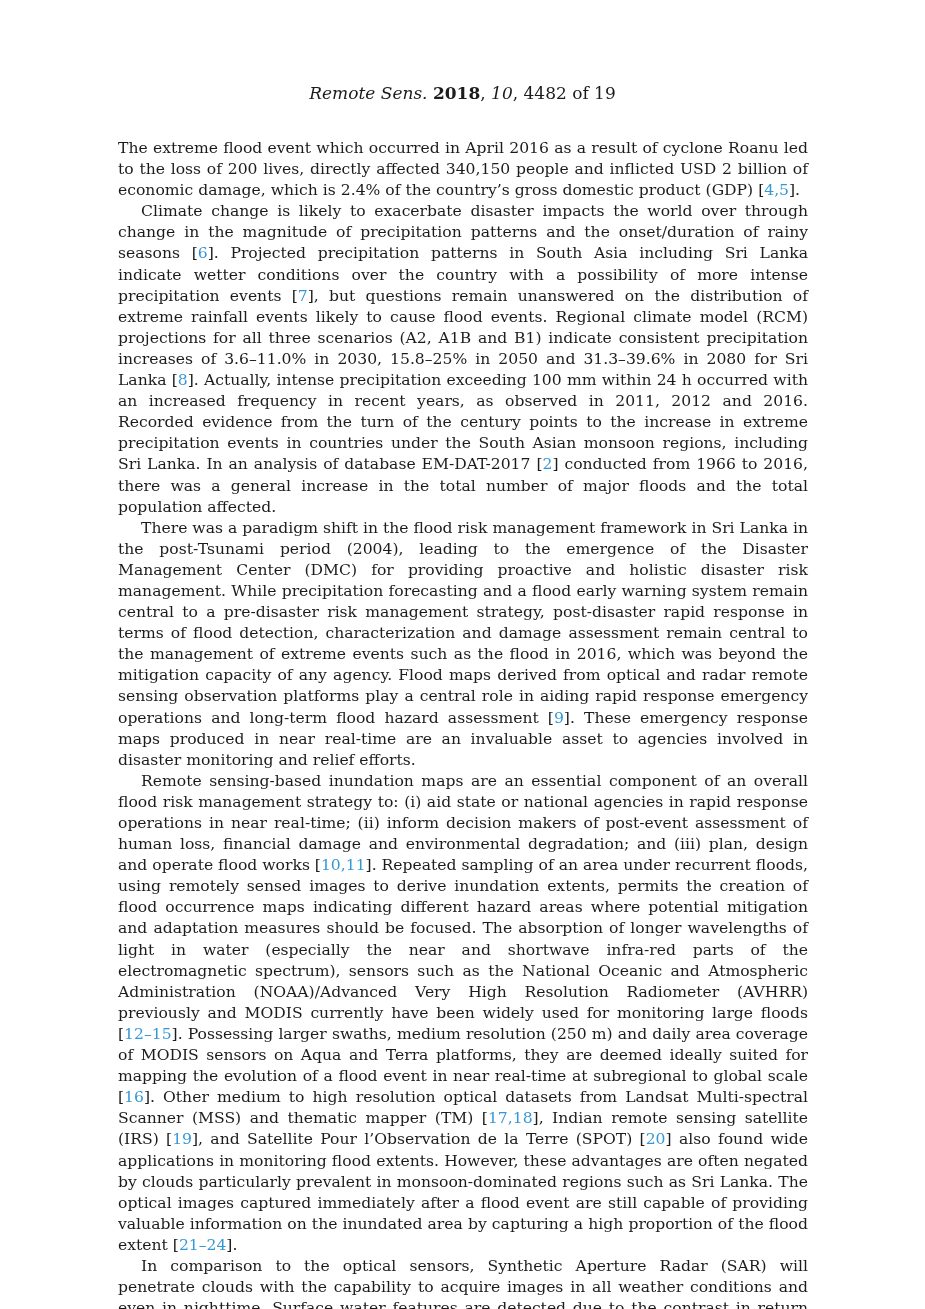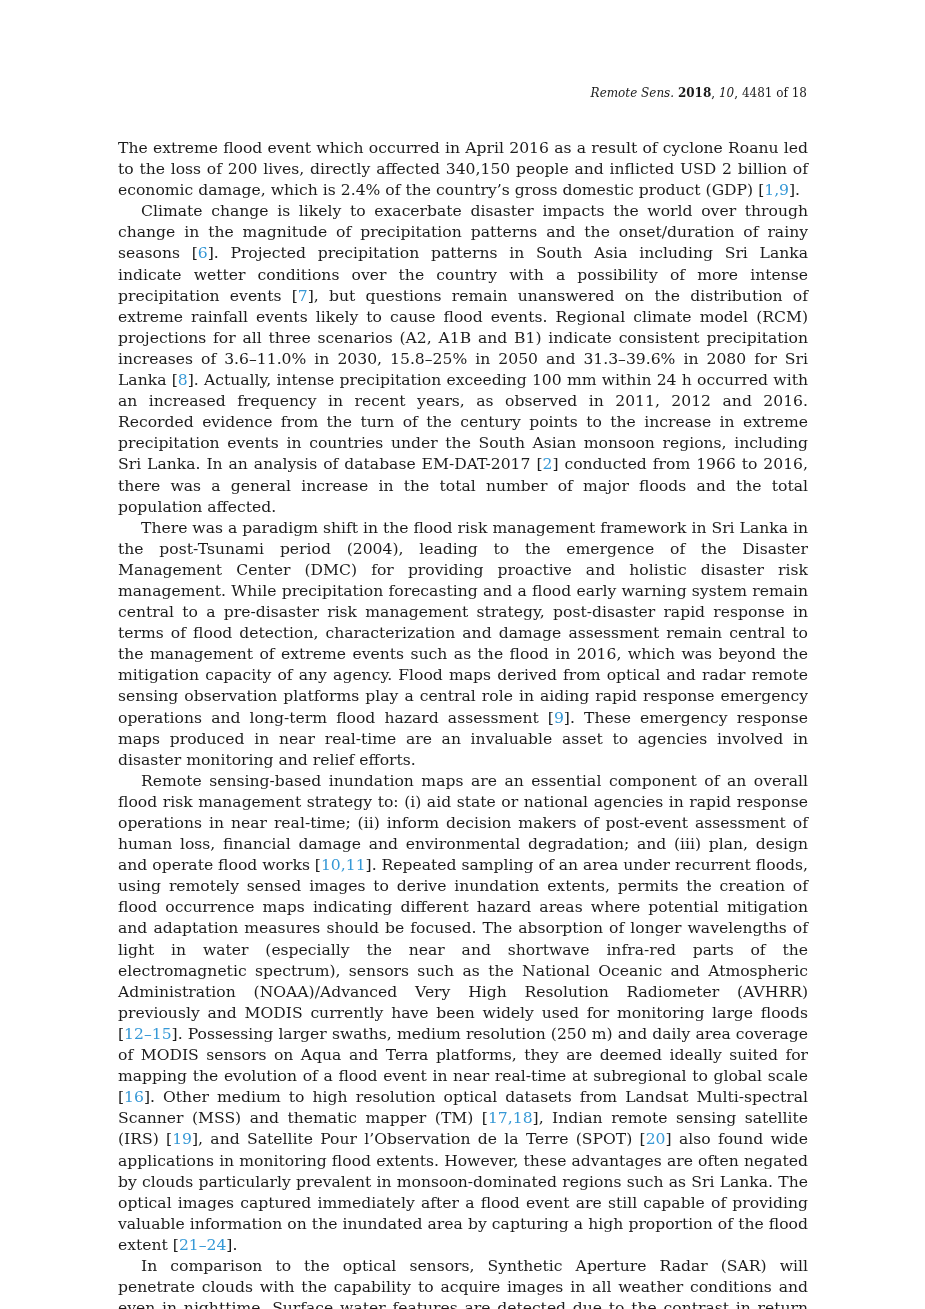--- a/index.html
+++ b/index.html
@@ -13,22 +13,22 @@
     font-family: "DejaVu Serif", "Liberation Serif", serif;
     color: var(--text-color);
     overflow: hidden;
   }
   .running-head {
     position: absolute;
     top: 85px;
     left: 118px;
     width: 689px;
     display: flex;
-    justify-content: flex-end;
-    font-size: 12px;
+    justify-content: center;
+    font-size: 17px;
     line-height: 17px;
   }
   .running-head-left { white-space: nowrap; }
   .running-head-right { white-space: nowrap; }
   .article-body {
     position: absolute;
     top: 138px;
     left: 118px;
     width: 690px;
     font-size: 15.6px;
@@ -40,22 +40,22 @@
   .italic { font-style: italic; }
   .bold { font-weight: bold; }
   .cite { color: var(--link-color); cursor: pointer; }
 </style>
 </head>
 <body>
 
 <div class="page">
   <div class="running-head">
     <div class="running-head-left"><span class="italic">Remote Sens. </span><span class="bold">2018</span><span>, </span><span class="italic">10</span><span>, 448</span></div>
-    <div class="running-head-right">1 of 18</div>
+    <div class="running-head-right">2 of 19</div>
   </div>
   <div class="article-body">
-      <p class="para"><span>The extreme flood event which occurred in April 2016 as a result of cyclone Roanu led to the loss of 200 lives, directly affected 340,150 people and inflicted USD 2 billion of economic damage, which is 2.4% of the country’s gross domestic product (GDP) [</span><span class="cite">1,9</span><span>].</span></p>
+      <p class="para"><span>The extreme flood event which occurred in April 2016 as a result of cyclone Roanu led to the loss of 200 lives, directly affected 340,150 people and inflicted USD 2 billion of economic damage, which is 2.4% of the country’s gross domestic product (GDP) [</span><span class="cite">4,5</span><span>].</span></p>
       <p class="para indent"><span>Climate change is likely to exacerbate disaster impacts the world over through change in the magnitude of precipitation patterns and the onset/duration of rainy seasons [</span><span class="cite">6</span><span>]. Projected precipitation patterns in South Asia including Sri Lanka indicate wetter conditions over the country with a possibility of more intense precipitation events [</span><span class="cite">7</span><span>], but questions remain unanswered on the distribution of extreme rainfall events likely to cause flood events. Regional climate model (RCM) projections for all three scenarios (A2, A1B and B1) indicate consistent precipitation increases of 3.6–11.0% in 2030, 15.8–25% in 2050 and 31.3–39.6% in 2080 for Sri Lanka [</span><span class="cite">8</span><span>]. Actually, intense precipitation exceeding 100 mm within 24 h occurred with an increased frequency in recent years, as observed in 2011, 2012 and 2016. Recorded evidence from the turn of the century points to the increase in extreme precipitation events in countries under the South Asian monsoon regions, including Sri Lanka. In an analysis of database EM-DAT-2017 [</span><span class="cite">2</span><span>] conducted from 1966 to 2016, there was a general increase in the total number of major floods and the total population affected.</span></p>
       <p class="para indent"><span>There was a paradigm shift in the flood risk management framework in Sri Lanka in the post-Tsunami period (2004), leading to the emergence of the Disaster Management Center (DMC) for providing proactive and holistic disaster risk management. While precipitation forecasting and a flood early warning system remain central to a pre-disaster risk management strategy, post-disaster rapid response in terms of flood detection, characterization and damage assessment remain central to the management of extreme events such as the flood in 2016, which was beyond the mitigation capacity of any agency. Flood maps derived from optical and radar remote sensing observation platforms play a central role in aiding rapid response emergency operations and long-term flood hazard assessment [</span><span class="cite">9</span><span>]. These emergency response maps produced in near real-time are an invaluable asset to agencies involved in disaster monitoring and relief efforts.</span></p>
       <p class="para indent"><span>Remote sensing-based inundation maps are an essential component of an overall flood risk management strategy to: (i) aid state or national agencies in rapid response operations in near real-time; (ii) inform decision makers of post-event assessment of human loss, financial damage and environmental degradation; and (iii) plan, design and operate flood works [</span><span class="cite">10,11</span><span>]. Repeated sampling of an area under recurrent floods, using remotely sensed images to derive inundation extents, permits the creation of flood occurrence maps indicating different hazard areas where potential mitigation and adaptation measures should be focused. The absorption of longer wavelengths of light in water (especially the near and shortwave infra-red parts of the electromagnetic spectrum), sensors such as the National Oceanic and Atmospheric Administration (NOAA)/Advanced Very High Resolution Radiometer (AVHRR) previously and MODIS currently have been widely used for monitoring large floods [</span><span class="cite">12–15</span><span>]. Possessing larger swaths, medium resolution (250 m) and daily area coverage of MODIS sensors on Aqua and Terra platforms, they are deemed ideally suited for mapping the evolution of a flood event in near real-time at subregional to global scale [</span><span class="cite">16</span><span>]. Other medium to high resolution optical datasets from Landsat Multi-spectral Scanner (MSS) and thematic mapper (TM) [</span><span class="cite">17,18</span><span>], Indian remote sensing satellite (IRS) [</span><span class="cite">19</span><span>], and Satellite Pour l’Observation de la Terre (SPOT) [</span><span class="cite">20</span><span>] also found wide applications in monitoring flood extents. However, these advantages are often negated by clouds particularly prevalent in monsoon-dominated regions such as Sri Lanka. The optical images captured immediately after a flood event are still capable of providing valuable information on the inundated area by capturing a high proportion of the flood extent [</span><span class="cite">21–24</span><span>].</span></p>
       <p class="para indent"><span>In comparison to the optical sensors, Synthetic Aperture Radar (SAR) will penetrate clouds with the capability to acquire images in all weather conditions and even in nighttime. Surface water features are detected due to the contrast in return signal between the inundated and dryland surfaces, thus making it an ideal source for deriving flood maps for emergency response and relief operations during major flood events. The application of SAR images in flood mapping, monitoring and assessment has been increasing in several South Asian countries: India [</span></p>
     </div>
 </div>
 
 </body></html>

